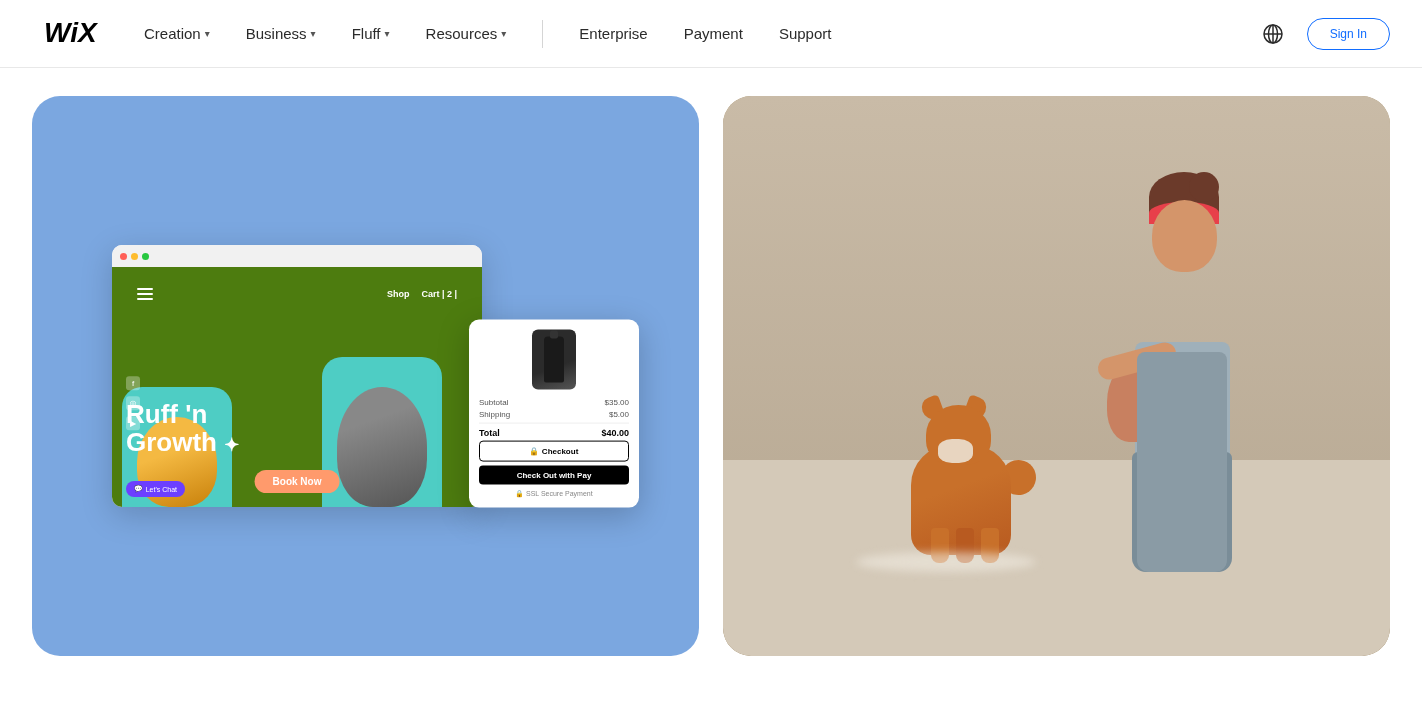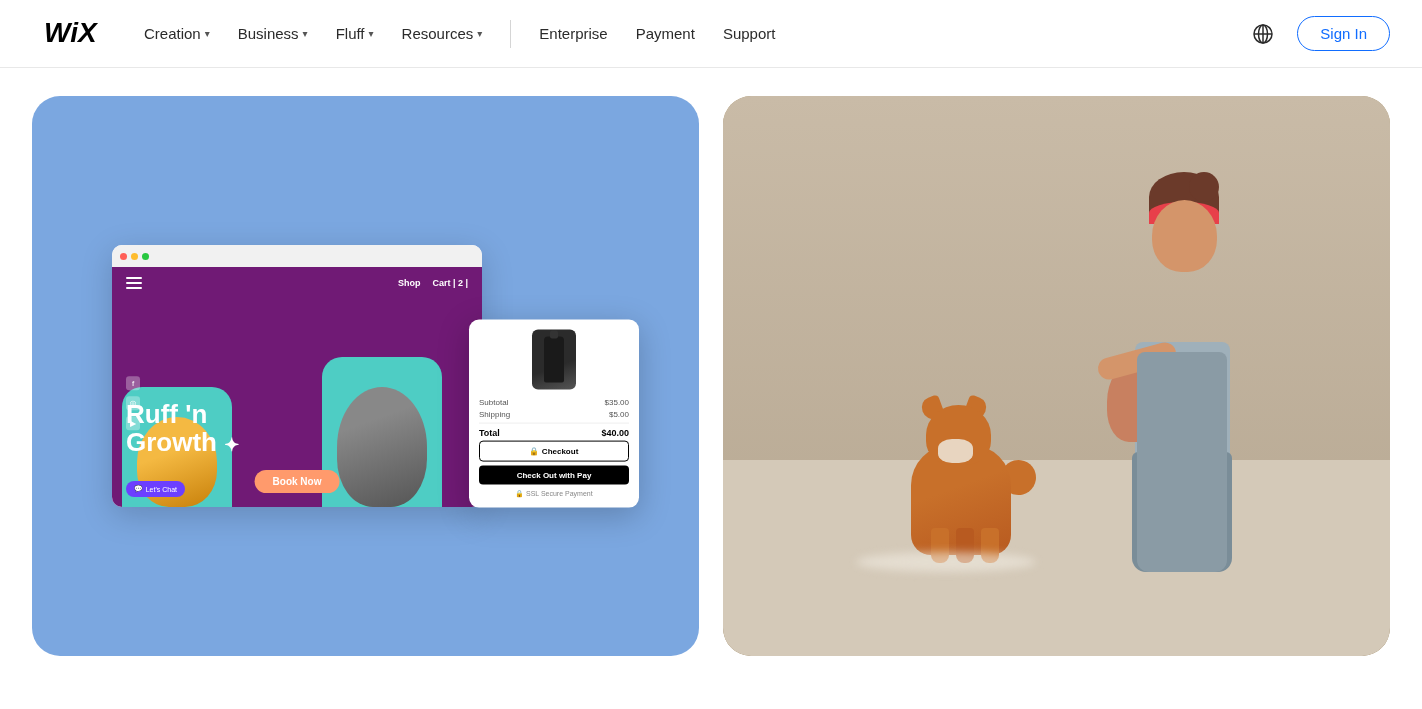--- a/index.html
+++ b/index.html
@@ -17,21 +17,21 @@
       background: #fff;
     }
     .nav-logo {
       margin-right: 32px;
       flex-shrink: 0;
       margin-left: 12px;
     }
     .nav-links {
       display: flex;
       align-items: center;
-      gap: 4px;
+      gap: 12px;
       flex: 1;
     }
     .nav-item {
       display: flex;
       align-items: center;
       gap: 4px;
       padding: 8px 12px;
       font-size: 15px;
       font-weight: 500;
       color: #2b2b2b;
@@ -67,21 +67,21 @@
       justify-content: center;
       border-radius: 50%;
       color: #2b2b2b;
       font-size: 20px;
     }
     .signin-btn {
       padding: 8px 22px;
       border: 1.5px solid #116dff;
       background: #fff;
       color: #116dff;
-      font-size: 15px;
+      font-size: 12px;
       font-weight: 500;
       border-radius: 20px;
       cursor: pointer;
       white-space: nowrap;
     }
 
     
     .main-content {
       display: flex;
       gap: 24px;
@@ -125,22 +125,22 @@
       gap: 4px;
     }
     .browser-dot {
       width: 7px; height: 7px;
       border-radius: 50%;
     }
     .dot-red { background: #ff5f57; }
     .dot-yellow { background: #febc2e; }
     .dot-green { background: #28c840; }
     .preview-content {
-      background: #701a75;
-      padding: 0;
+      background: #4d7c0f;
+      padding: 11px;
       position: relative;
       height: 240px;
       overflow: hidden;
     }
     .preview-topbar {
       display: flex;
       justify-content: space-between;
       align-items: center;
       padding: 10px 14px;
       color: #fff;

